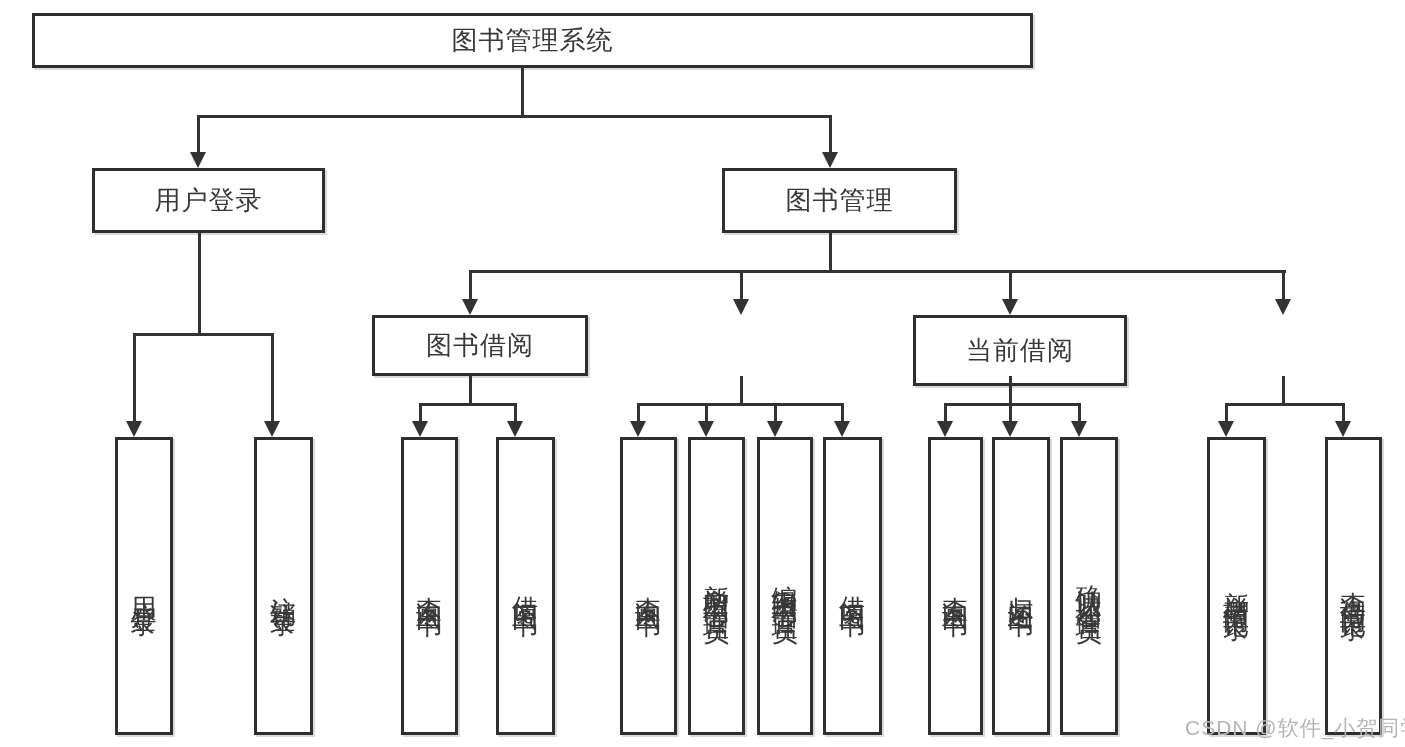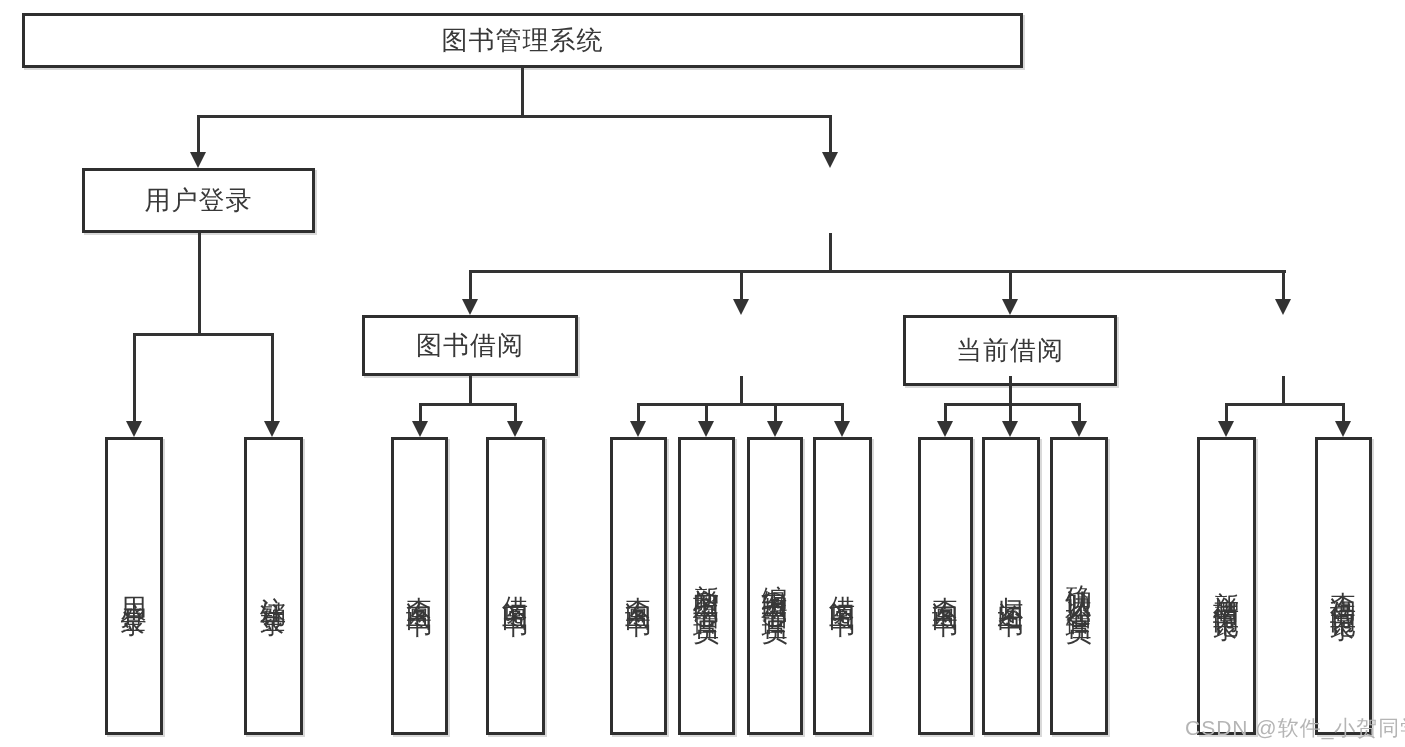--- a/index.html
+++ b/index.html
@@ -11,20 +11,21 @@
   html,body{margin:0;padding:0;background:#ffffff;}
   #canvas{
     position:relative;width:1405px;height:747px;background:#ffffff;
     overflow:hidden;font-family:"Liberation Sans","DejaVu Sans",sans-serif;
   }
   .box{
     position:absolute;box-sizing:border-box;background:#ffffff;
     border:3px solid var(--border);
     display:flex;align-items:center;justify-content:center;
     box-shadow:2px 2px 0 rgba(145,145,145,0.35);
+    margin-left:10px;
   }
   .lbl{
     font-size:26px;color:var(--text);letter-spacing:1px;white-space:nowrap;
   }
   .vtext{
     writing-mode:vertical-rl;text-orientation:mixed;
     letter-spacing:5px;line-height:1;
   }
   .vline{position:absolute;width:3px;background:var(--line);}
   .hline{position:absolute;height:3px;background:var(--line);}
@@ -42,20 +43,23 @@
 <body>
 
 <div id="canvas">
 
   <div class="box" style="left:22px;top:13px;width:1001px;height:55px">
     <span class="lbl">图书管理系统</span>
   </div>
 
   <div class="box" style="left:82px;top:168px;width:233px;height:65px">
     <span class="lbl">用户登录</span>
+  </div>
+  <div class="box" style="left:712px;top:168px;width:235px;height:65px">
+    <span class="lbl">图书管理</span>
   </div>
 
   <div class="box" style="left:362px;top:315px;width:216px;height:61px">
     <span class="lbl">图书借阅</span>
   </div>
   <div class="box" style="left:903px;top:315px;width:214px;height:71px">
     <span class="lbl">当前借阅</span>
   </div>
 
   <div class="box" style="left:105px;top:437px;width:58px;height:298px">

